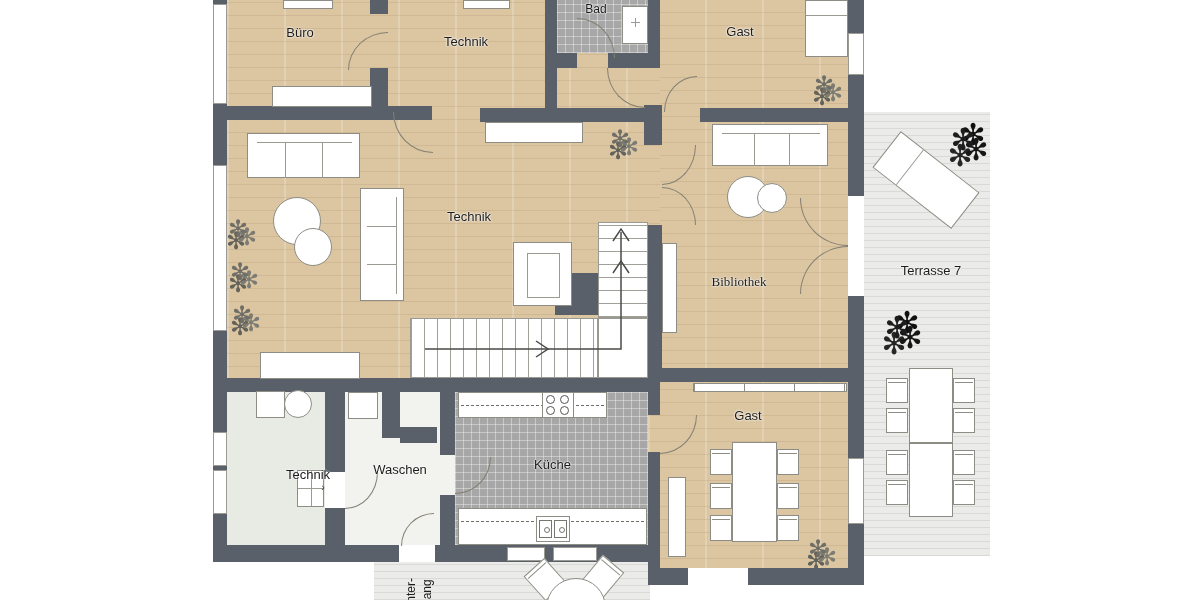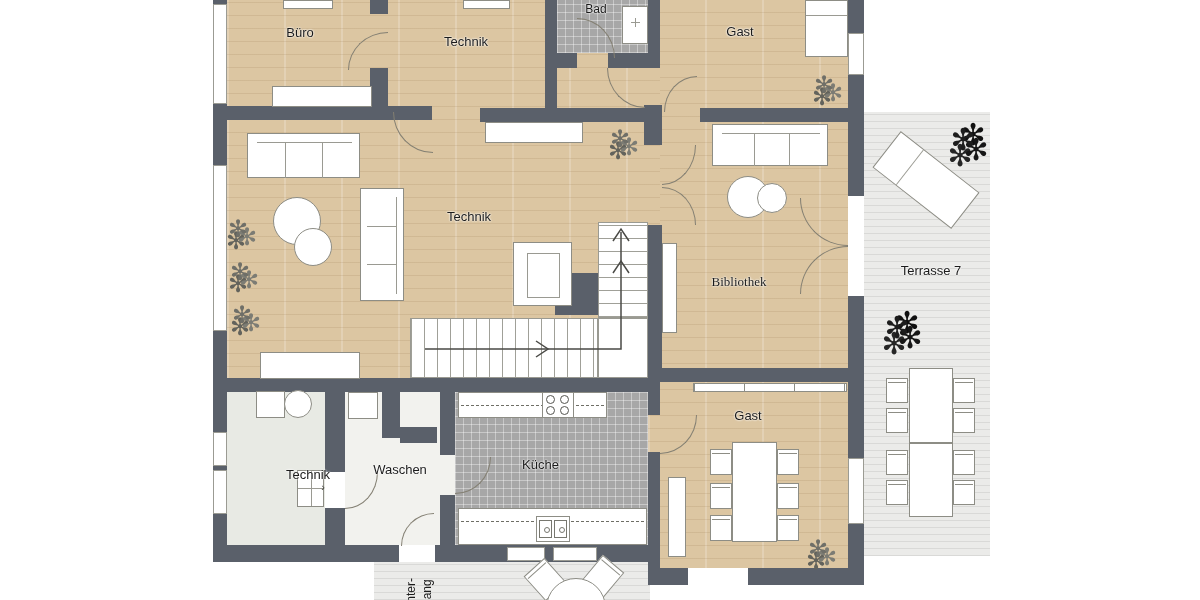--- a/index.html
+++ b/index.html
@@ -223,18 +223,18 @@
 
   <div class="room-label" style="left:300px;top:32px;">Büro</div>
   <div class="room-label" style="left:466px;top:41px;">Technik</div>
   <div class="room-label" style="left:596px;top:9px;font-size:12px;">Bad</div>
   <div class="room-label" style="left:740px;top:31px;">Gast</div>
   <div class="room-label" style="left:469px;top:216px;">Technik</div>
   <div class="room-label" style="left:739px;top:282px;font-family:Liberation Serif, serif;">Bibliothek</div>
   <div class="room-label" style="left:931px;top:270px;">Terrasse 7</div>
   <div class="room-label" style="left:271px;top:474px;margin-left:37px;">Technik</div>
   <div class="room-label" style="left:400px;top:469px;">Waschen</div>
-  <div class="room-label" style="left:524px;top:464px;padding-left:33px;">Küche</div>
+  <div class="room-label" style="left:536px;top:464px;padding-left:33px;">Küche</div>
   <div class="room-label" style="left:748px;top:415px;">Gast</div>
   <div class="vlabel" style="left:404px;top:614px;">Hinter-</div>
   <div class="vlabel" style="left:420px;top:622px;">eingang</div>
 
 </div>
 
 </body></html>

